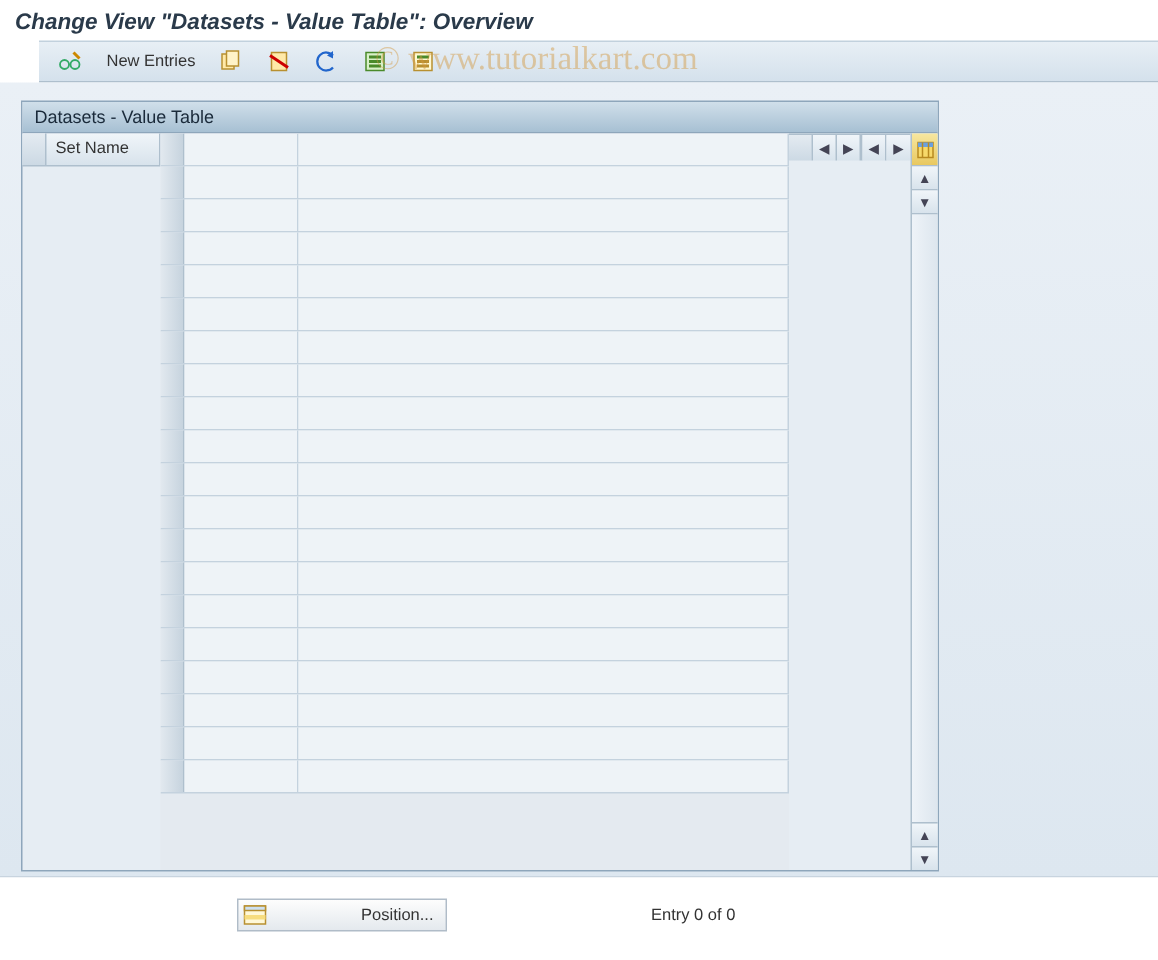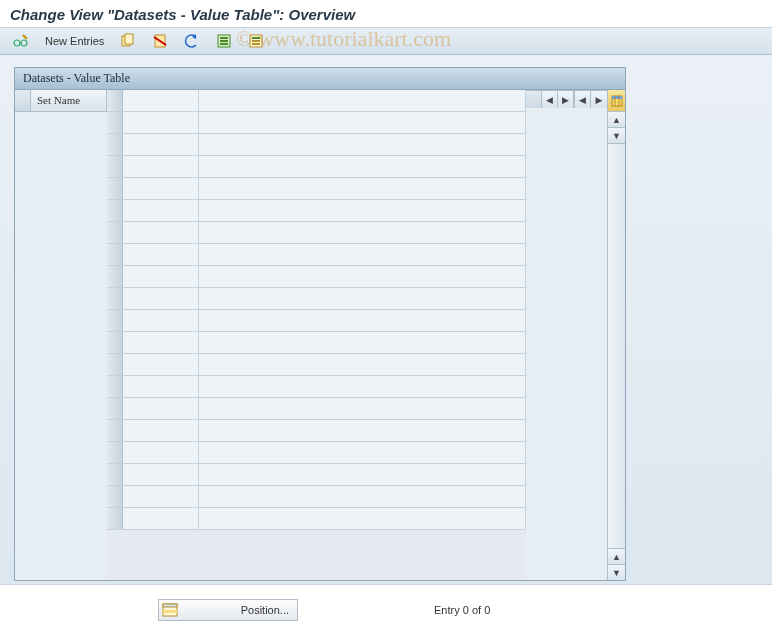--- a/index.html
+++ b/index.html
@@ -22,39 +22,39 @@
   }
   .toolbar {
     background: linear-gradient(#e8eff5, #d4e1ec);
     border-top: 1px solid #c2d1dd;
     border-bottom: 1px solid #aebfcd;
     height: 28px;
     display: flex;
     align-items: center;
     gap: 6px;
     padding: 0 8px;
+    margin-left: 26px;
   }
   .tb-icon {
     width: 16px; height: 16px;
     display: flex; align-items: center; justify-content: center;
   }
   .tb-icon svg { width: 16px; height: 16px; }
   .tb-btn {
     display: flex; align-items: center; gap: 4px;
     height: 20px; padding: 0 4px;
     border: 1px solid transparent;
     cursor: pointer;
   }
   .tb-label { color: #333; }
   .content-area {
     background: linear-gradient(#eaf0f6, #dde7f0);
     padding: 12px 10px 10px 14px;
     height: 530px;
     border-bottom: 1px solid #c8d4df;
-    font-family: Liberation Serif, serif;
   }
   .grid-container {
     border: 1px solid #8ea6bb;
     width: 612px;
     height: 514px;
     background: #e6edf3;
     display: flex;
     flex-direction: column;
   }
   .grid-header {
@@ -186,21 +186,21 @@
     position:relative;
     margin-left:28px;
   }
   .position-btn .pos-icon{
     position:absolute; left:3px; top:2px;
     width:16px;height:16px;
   }
   .entry-label { color:#333; font-size:11px;padding-left:16px; }
   .watermark {
     position:absolute;
-    top:26px; left:236px;
+    top:26px; left:250px;
     font-size:22px;
     color:rgba(210,150,60,0.45);
     font-family: Georgia, serif;
     pointer-events:none;
   }
 </style>
 </head>
 <body>
 
 <div class="page-title">Change View "Datasets - Value Table": Overview</div>

